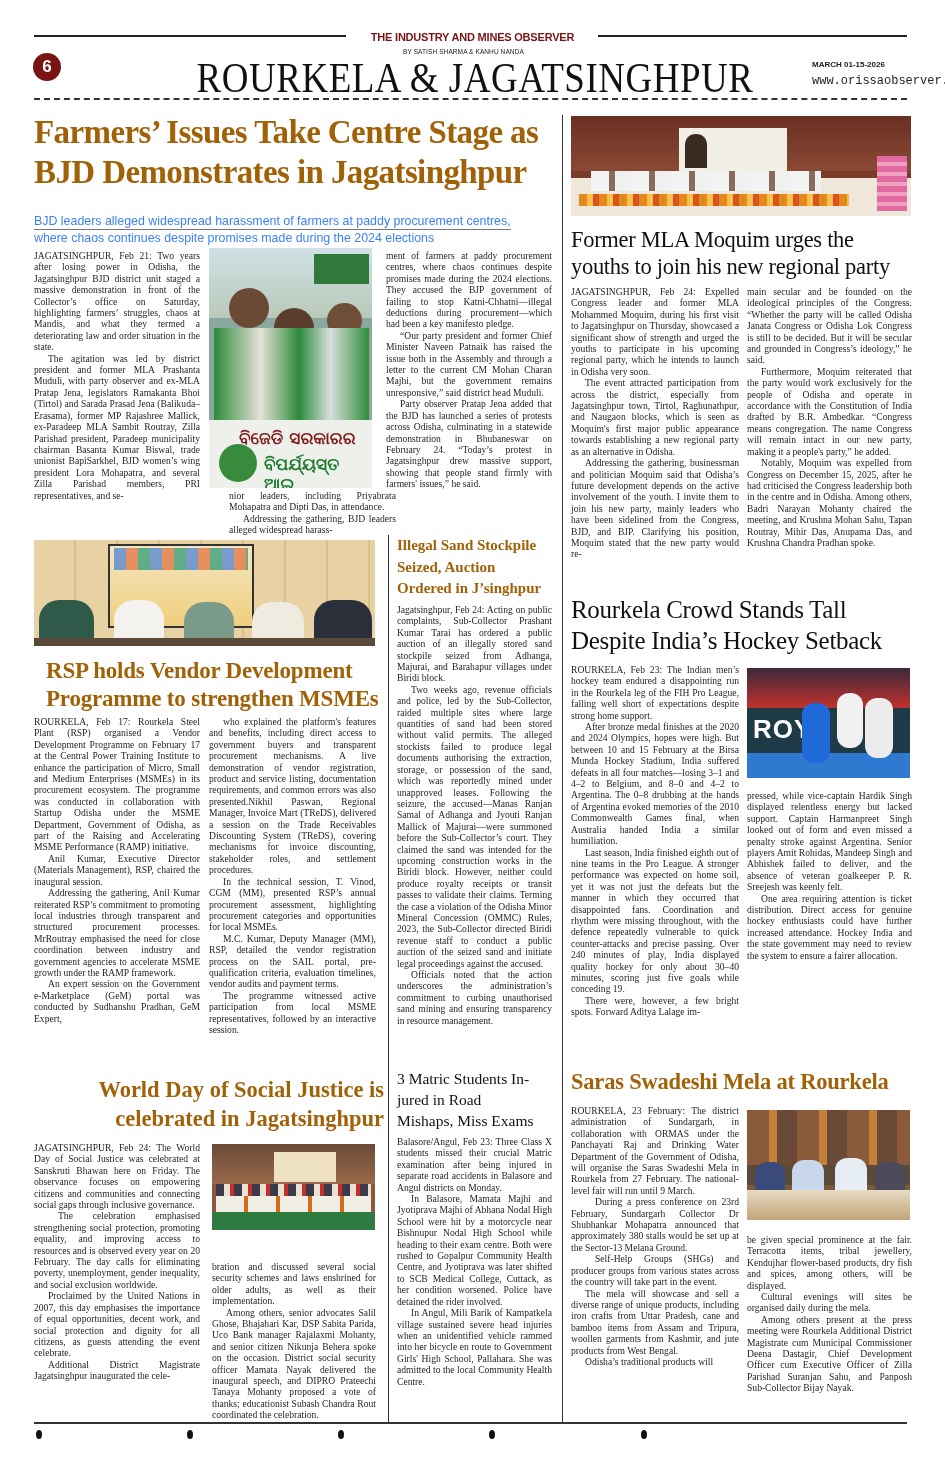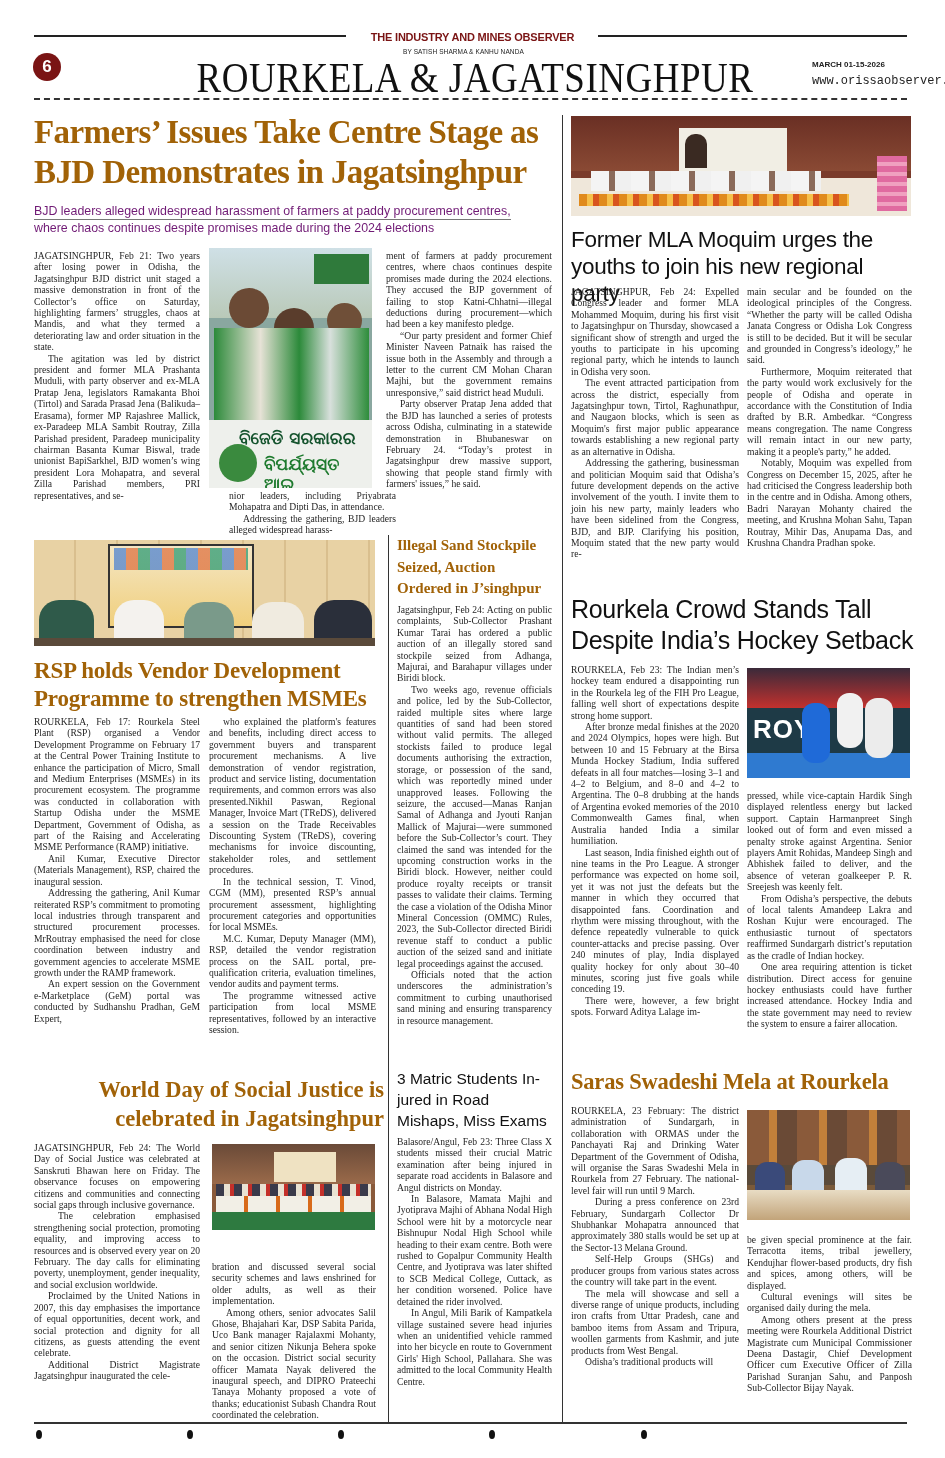--- a/index.html
+++ b/index.html
@@ -26,21 +26,21 @@
     font-weight: bold; font-size: 8px; color: #222; }
   .mh-url { position: absolute; top: 74px; left: 812px; font-family: Liberation Mono, monospace;
     font-size: 12px; color: #222; }
   .mh-dash { position: absolute; top: 98px; left: 34px; width: 873px; border-top: 2px dashed #333; }
 
   
   .body-text { font-size: 9.6px; line-height: 11.4px; text-align: justify; hyphens: auto; color: #1f1f1f; }
   .body-text p { text-indent: 0; }
   .body-text p + p { text-indent: 14px; }
   .headline-bold { font-family: "Liberation Serif", "DejaVu Serif", serif; font-weight: bold; color: #a16207; }
-  .headline-light { font-family: Liberation Sans, sans-serif; font-weight: normal; color: #111; }
+  .headline-light { font-family: Liberation Serif, serif; font-weight: normal; color: #111; }
 
   .v-rule { position: absolute; width: 1px; background: #333; }
   .h-rule { position: absolute; height: 2px; background: #333; }
 
   
   .photo { position: absolute; overflow: hidden; }
   .photo .ph { position: absolute; }
 
   
   .dot { position: absolute; top: 1430px; width: 6px; height: 9px; border-radius: 50%; background: #111; }
@@ -59,39 +59,39 @@
 <div class="mh-dash"></div>
 
 <div class="v-rule" style="left:562px;top:115px;height:1307px;"></div>
 <div class="v-rule" style="left:388px;top:535px;height:887px;"></div>
 
 <section>
   <div class="abs headline-bold" style="left:34px;top:112px;width:525px;font-size:33px;line-height:40px;letter-spacing:-0.6px;">
     <div>Farmers’ Issues Take Centre Stage as</div>
     <div>BJD Demonstrates in Jagatsinghpur</div>
   </div>
-  <div class="abs" style="left:34px;top:203px;width:530px;font-family:'Liberation Sans','DejaVu Sans',sans-serif;font-size:12.4px;line-height:16px;color:#701a75;">
+  <div class="abs" style="left:34px;top:213px;width:530px;font-family:'Liberation Sans','DejaVu Sans',sans-serif;font-size:12.4px;line-height:16px;color:#3b82f6;">
     <div style="border-bottom:1px solid #777;display:inline-block;">BJD leaders alleged widespread harassment of farmers at paddy procurement centres,</div>
     <div>where chaos continues despite promises made during the 2024 elections</div>
   </div>
 
   <div class="abs body-text" style="left:34px;top:250px;width:166px;">
     <p>JAGATSINGHPUR, Feb 21: Two years after losing power in Odisha, the Jagatsinghpur BJD district unit staged a massive demonstration in front of the Collector’s office on Saturday, highlighting farmers’ struggles, chaos at Mandis, and what they termed a deteriorating law and order situation in the state.</p>
     <p>The agitation was led by district president and former MLA Prashanta Muduli, with party observer and ex-MLA Pratap Jena, legislators Ramakanta Bhoi (Tirtol) and Sarada Prasad Jena (Balikuda–Erasama), former MP Rajashree Mallick, ex-Paradeep MLA Sambit Routray, Zilla Parishad president, Paradeep municipality chairman Basanta Kumar Biswal, trade unionist BapiSarkhel, BJD women’s wing president Lora Mohapatra, and several Zilla Parishad members, PRI representatives, and se-</p>
   </div>
 
   <div class="photo" style="left:209px;top:248px;width:163px;height:240px;background:#8aa7a0;">
     <div class="ph" style="left:0;top:0;width:163px;height:70px;background:linear-gradient(#cfe0e6,#b9c9b8);"></div>
     <div class="ph" style="left:105px;top:6px;width:55px;height:30px;background:#2f7a3b;"></div>
     <div class="ph" style="left:20px;top:40px;width:40px;height:40px;border-radius:50%;background:#6b4a35;"></div>
     <div class="ph" style="left:65px;top:60px;width:40px;height:40px;border-radius:50%;background:#5a3d2c;"></div>
     <div class="ph" style="left:118px;top:55px;width:35px;height:35px;border-radius:50%;background:#6f4f38;"></div>
     <div class="ph" style="left:5px;top:80px;width:155px;height:95px;background:linear-gradient(90deg,#2c8a3a 0%,#e6e2d6 30%,#2c8a3a 55%,#d8e0dc 75%,#2e8d3b 100%);"></div>
     <div class="ph" style="left:0;top:172px;width:163px;height:68px;background:#eef0ec;"></div>
-    <div class="ph" style="left:30px;top:180px;font-size:17px;font-weight:bold;color:#14532d;font-family:'DejaVu Sans',sans-serif;">ବିଜେଡି ସରକାରର</div>
+    <div class="ph" style="left:30px;top:180px;font-size:17px;font-weight:bold;color:#7f1d1d;font-family:'DejaVu Sans',sans-serif;">ବିଜେଡି ସରକାରର</div>
     <div class="ph" style="left:10px;top:196px;width:38px;height:38px;border-radius:50%;background:#3a8a3e;"></div>
     <div class="ph" style="left:55px;top:206px;font-size:17px;font-weight:bold;color:#1e7a2e;font-family:'DejaVu Sans',sans-serif;">ବିପର୍ଯ୍ୟସ୍ତ ଆଇ</div>
   </div>
 
   <div class="abs body-text" style="left:209px;top:490px;width:167px;margin-left:20px;">
     <p>nior leaders, including Priyabrata Mohapatra and Dipti Das, in attendance.</p>
     <p>Addressing the gathering, BJD leaders alleged widespread harass-</p>
   </div>
 
   <div class="abs body-text" style="left:386px;top:250px;width:166px;">
@@ -132,21 +132,21 @@
     <div class="ph" style="left:0;top:0;width:341px;height:106px;background:repeating-linear-gradient(90deg,#e8d2a4 0 40px,#d9bf8e 40px 42px);"></div>
     <div class="ph" style="left:74px;top:4px;width:146px;height:84px;background:linear-gradient(#f4e6c4,#f0cf7c);border:2px solid #333;"></div>
     <div class="ph" style="left:80px;top:8px;width:134px;height:22px;background:repeating-linear-gradient(90deg,#5a8ad0 0 12px,#e07a4a 12px 24px,#3aa07a 24px 36px);opacity:0.8;"></div>
     <div class="ph" style="left:5px;top:60px;width:55px;height:46px;border-radius:20px 20px 0 0;background:#2f5a4a;"></div>
     <div class="ph" style="left:80px;top:60px;width:50px;height:46px;border-radius:20px 20px 0 0;background:#f4f2ee;"></div>
     <div class="ph" style="left:150px;top:62px;width:50px;height:44px;border-radius:20px 20px 0 0;background:#7a9a8a;"></div>
     <div class="ph" style="left:218px;top:62px;width:52px;height:44px;border-radius:20px 20px 0 0;background:#f0ebe0;"></div>
     <div class="ph" style="left:280px;top:60px;width:58px;height:46px;border-radius:20px 20px 0 0;background:#2a2f3a;"></div>
     <div class="ph" style="left:0;top:98px;width:341px;height:8px;background:#5a4a3a;"></div>
   </div>
-  <div class="abs headline-bold" style="left:34px;top:657px;width:350px;font-size:23px;line-height:28px;letter-spacing:-0.2px;">
+  <div class="abs headline-bold" style="left:46px;top:657px;width:350px;font-size:23px;line-height:28px;letter-spacing:-0.2px;">
     <div>RSP holds Vendor Development</div>
     <div>Programme to strengthen MSMEs</div>
   </div>
   <div class="abs body-text" style="left:34px;top:716px;width:166px;">
     <p>ROURKELA, Feb 17: Rourkela Steel Plant (RSP) organised a Vendor Development Programme on February 17 at the Central Power Training Institute to enhance the participation of Micro, Small and Medium Enterprises (MSMEs) in its procurement ecosystem. The programme was conducted in collaboration with Startup Odisha under the MSME Department, Government of Odisha, as part of the Raising and Accelerating MSME Performance (RAMP) initiative.</p>
     <p>Anil Kumar, Executive Director (Materials Management), RSP, chaired the inaugural session.</p>
     <p>Addressing the gathering, Anil Kumar reiterated RSP’s commitment to promoting local industries through transparent and structured procurement processes. MrRoutray emphasised the need for close coordination between industry and government agencies to accelerate MSME growth under the RAMP framework.</p>
     <p>An expert session on the Government e-Marketplace (GeM) portal was conducted by Sudhanshu Pradhan, GeM Expert,</p>
   </div>
   <div class="abs body-text" style="left:209px;top:716px;width:167px;">
@@ -185,21 +185,20 @@
     <div class="ph" style="left:0;top:0;width:163px;height:40px;background:linear-gradient(#3a2a3a,#c2312e);"></div>
     <div class="ph" style="left:0;top:40px;width:163px;height:45px;background:#1e3a46;"></div>
     <div class="ph" style="left:6px;top:46px;font-family:'Liberation Sans','DejaVu Sans',sans-serif;font-weight:bold;font-size:26px;color:#fff;letter-spacing:1px;">ROYA</div>
     <div class="ph" style="left:0;top:85px;width:163px;height:25px;background:#2f7ad0;"></div>
     <div class="ph" style="left:55px;top:35px;width:28px;height:60px;border-radius:12px;background:#1f6ad8;"></div>
     <div class="ph" style="left:90px;top:25px;width:26px;height:55px;border-radius:12px;background:#f1f1f1;"></div>
     <div class="ph" style="left:118px;top:30px;width:28px;height:60px;border-radius:12px;background:#ececec;"></div>
   </div>
   <div class="abs body-text" style="left:747px;top:790px;width:165px;">
     <p>pressed, while vice-captain Hardik Singh displayed relentless energy but lacked support. Captain Harmanpreet Singh looked out of form and even missed a penalty stroke against Argentina. Senior players Amit Rohidas, Mandeep Singh and Abhishek failed to deliver, and the absence of veteran goalkeeper P. R. Sreejesh was keenly felt.</p>
-    <p>From Odisha’s perspective, the debuts of local talents Amandeep Lakra and Roshan Kujur were encouraged. The enthusiastic turnout of spectators reaffirmed Sundargarh district’s reputation as the cradle of Indian hockey.</p>
     <p>One area requiring attention is ticket distribution. Direct access for genuine hockey enthusiasts could have further increased attendance. Hockey India and the state government may need to review the system to ensure a fairer allocation.</p>
   </div>
 </section>
 
 <section>
   <div class="abs headline-bold" style="left:34px;top:1075px;width:350px;text-align:right;font-size:22.5px;line-height:29px;">
     <div>World Day of Social Justice is</div>
     <div>celebrated in Jagatsinghpur</div>
   </div>
   <div class="abs body-text" style="left:34px;top:1142px;width:166px;">

